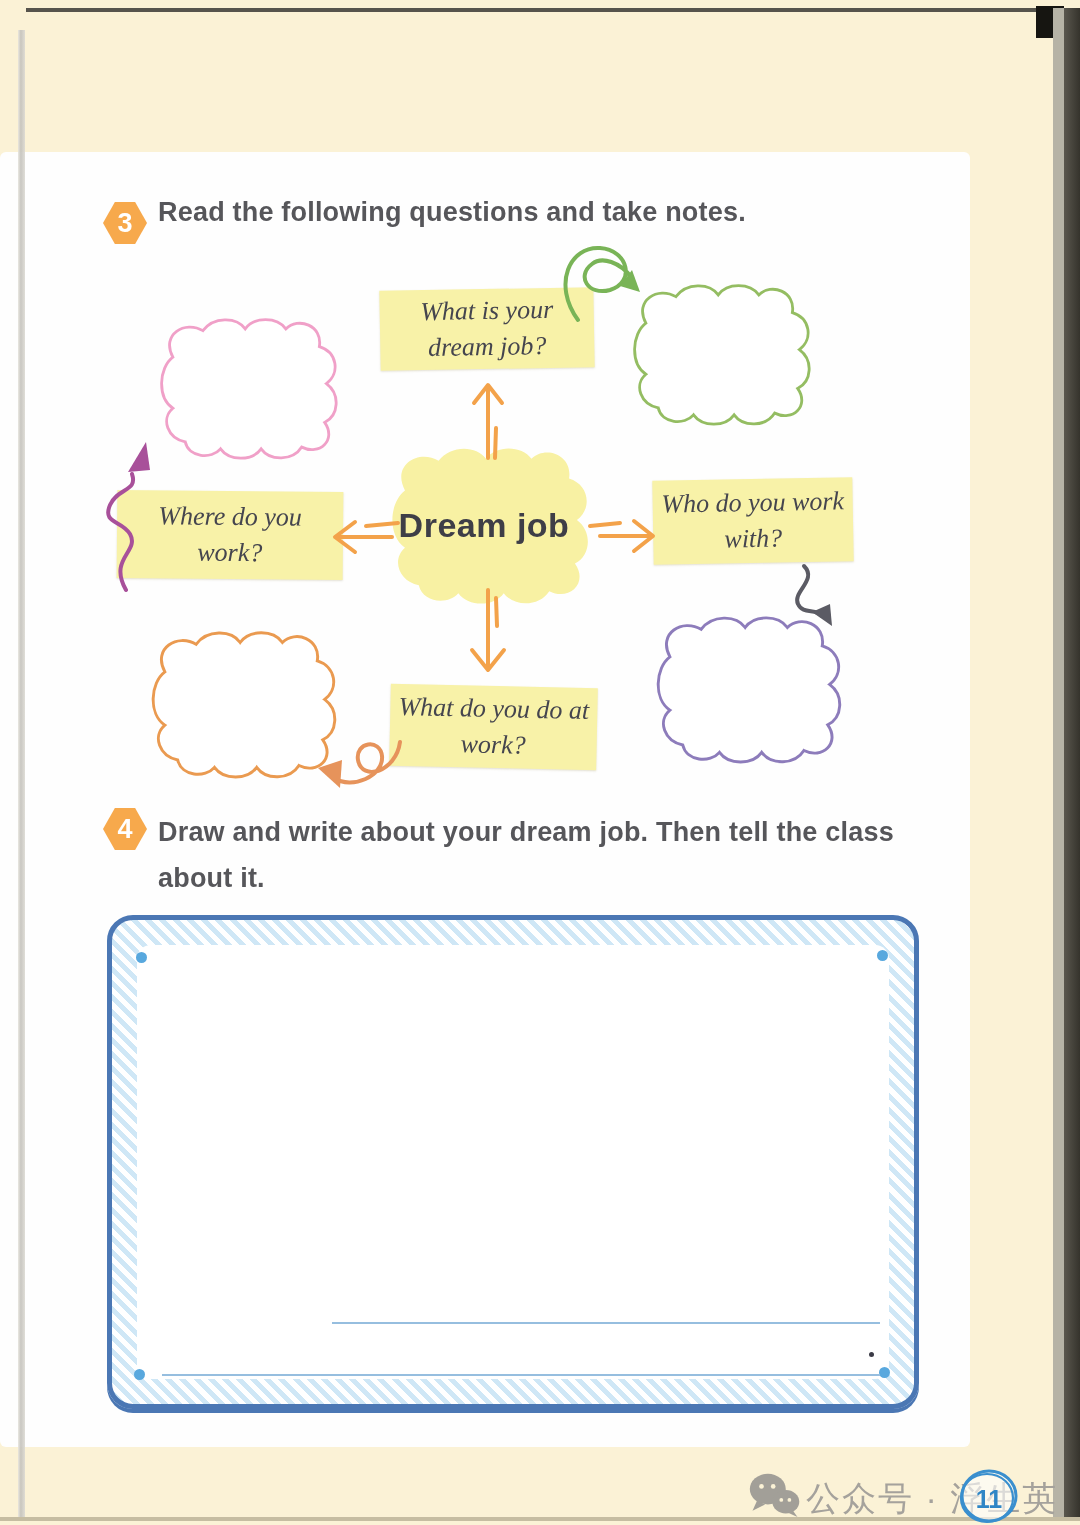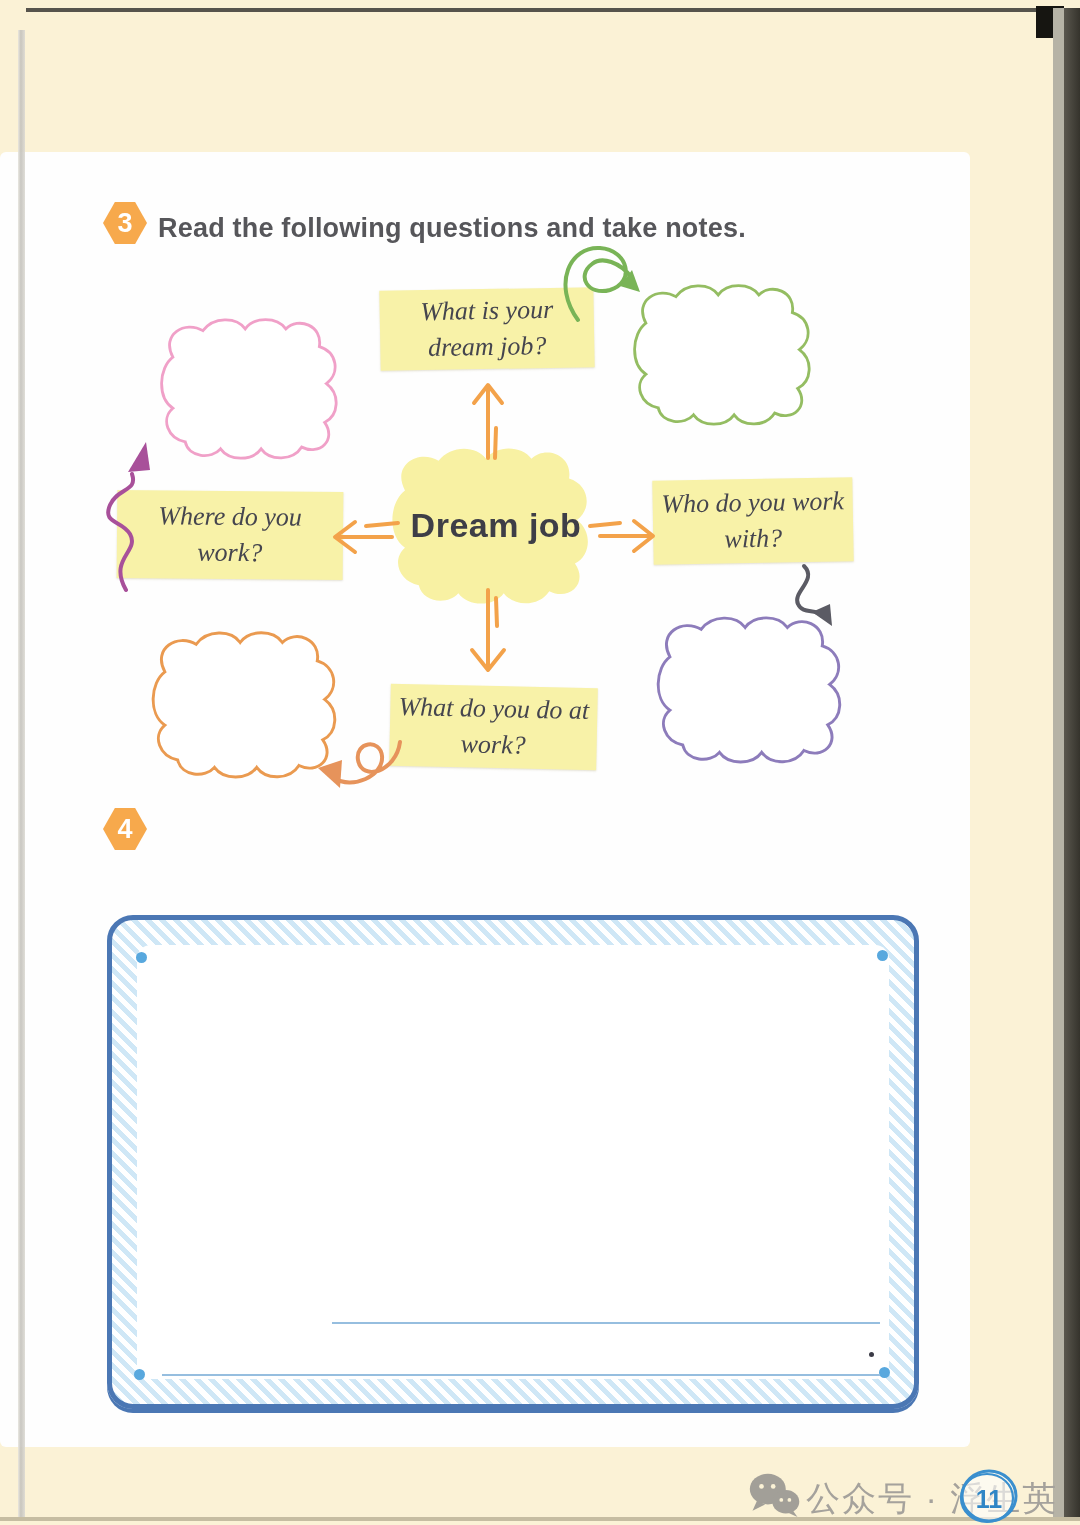--- a/index.html
+++ b/index.html
@@ -124,21 +124,21 @@
   <div class="binding-line"></div>
   <div class="top-hairline"></div>
   <div class="tr-square"></div>
   <div class="right-band-light"></div>
   <div class="right-band-dark"></div>
   <div class="bottom-hairline"></div>
 
   <div class="badge" style="left:103px;top:201px;">
     <span>3</span>
   </div>
-  <div class="heading" style="left:158px;top:206px;width:790px;">Read the following questions and take notes.</div>
+  <div class="heading" style="left:158px;top:190px;width:790px;">Read the following questions and take notes.</div>
 
   <div class="cloud cloud-pink" style="left:148px;top:313px;width:198px;height:150px;">
     <svg viewBox="0 0 220 170">
         <use href="#cloud-shape"></use>
       </svg>
   </div>
   <div class="cloud cloud-green" style="left:621px;top:279px;width:198px;height:150px;">
     <svg viewBox="0 0 220 170">
         <use href="#cloud-shape"></use>
       </svg>
@@ -151,21 +151,21 @@
   <div class="cloud cloud-purple" style="left:646px;top:611px;width:202px;height:156px;">
     <svg viewBox="0 0 220 170">
         <use href="#cloud-shape"></use>
       </svg>
   </div>
   <div class="cloud cloud-center" style="left:377px;top:441px;width:222px;height:168px;">
     <svg viewBox="0 0 220 170">
         <use href="#cloud-shape"></use>
       </svg>
   </div>
-  <div class="center-label" style="left:385px;top:441px;width:222px;height:168px;">Dream job</div>
+  <div class="center-label" style="left:373px;top:441px;width:222px;height:168px;">Dream job</div>
 
   <div class="sticky" style="left:380px;top:289px;width:214px;height:80px;transform:rotate(-1deg);">What is your dream job?</div>
   <div class="sticky" style="left:117px;top:491px;width:226px;height:88px;transform:rotate(0.5deg);">Where do you work?</div>
   <div class="sticky" style="left:653px;top:479px;width:200px;height:84px;transform:rotate(-1deg);">Who do you work with?</div>
   <div class="sticky" style="left:390px;top:686px;width:207px;height:82px;transform:rotate(1.2deg);">What do you do at work?</div>
 
   <svg id="strokes">
 
     <g>
       <path class="connector" d="M488,458 L488,386"></path>
@@ -202,20 +202,21 @@
     </g>
     <g>
       <path class="squiggle sq-orange" d="M400,742 C396,772 362,782 358,760 C355,742 380,738 382,756 C384,776 352,790 334,778"></path>
       <path class="head-orange" d="M340,788 L318,768 L342,760 Z"></path>
     </g>
   </svg>
 
   <div class="badge" style="left:103px;top:807px;">
     <span>4</span>
   </div>
+  <div class="heading" style="left:158px;top:810px;width:780px;">Draw and write about your dream job. Then tell the class about it.</div>
 
   <div class="writing-box">
     <div class="writing-inner"></div>
     <div class="corner-dot" style="left:24px;top:32px;"></div>
     <div class="corner-dot" style="right:26px;top:30px;"></div>
     <div class="corner-dot" style="left:22px;bottom:24px;"></div>
     <div class="corner-dot" style="right:24px;bottom:26px;"></div>
   </div>
   <div class="blank-line" style="left:332px;top:1322px;width:548px;"></div>
   <div class="blank-line" style="left:162px;top:1374px;width:718px;"></div>

